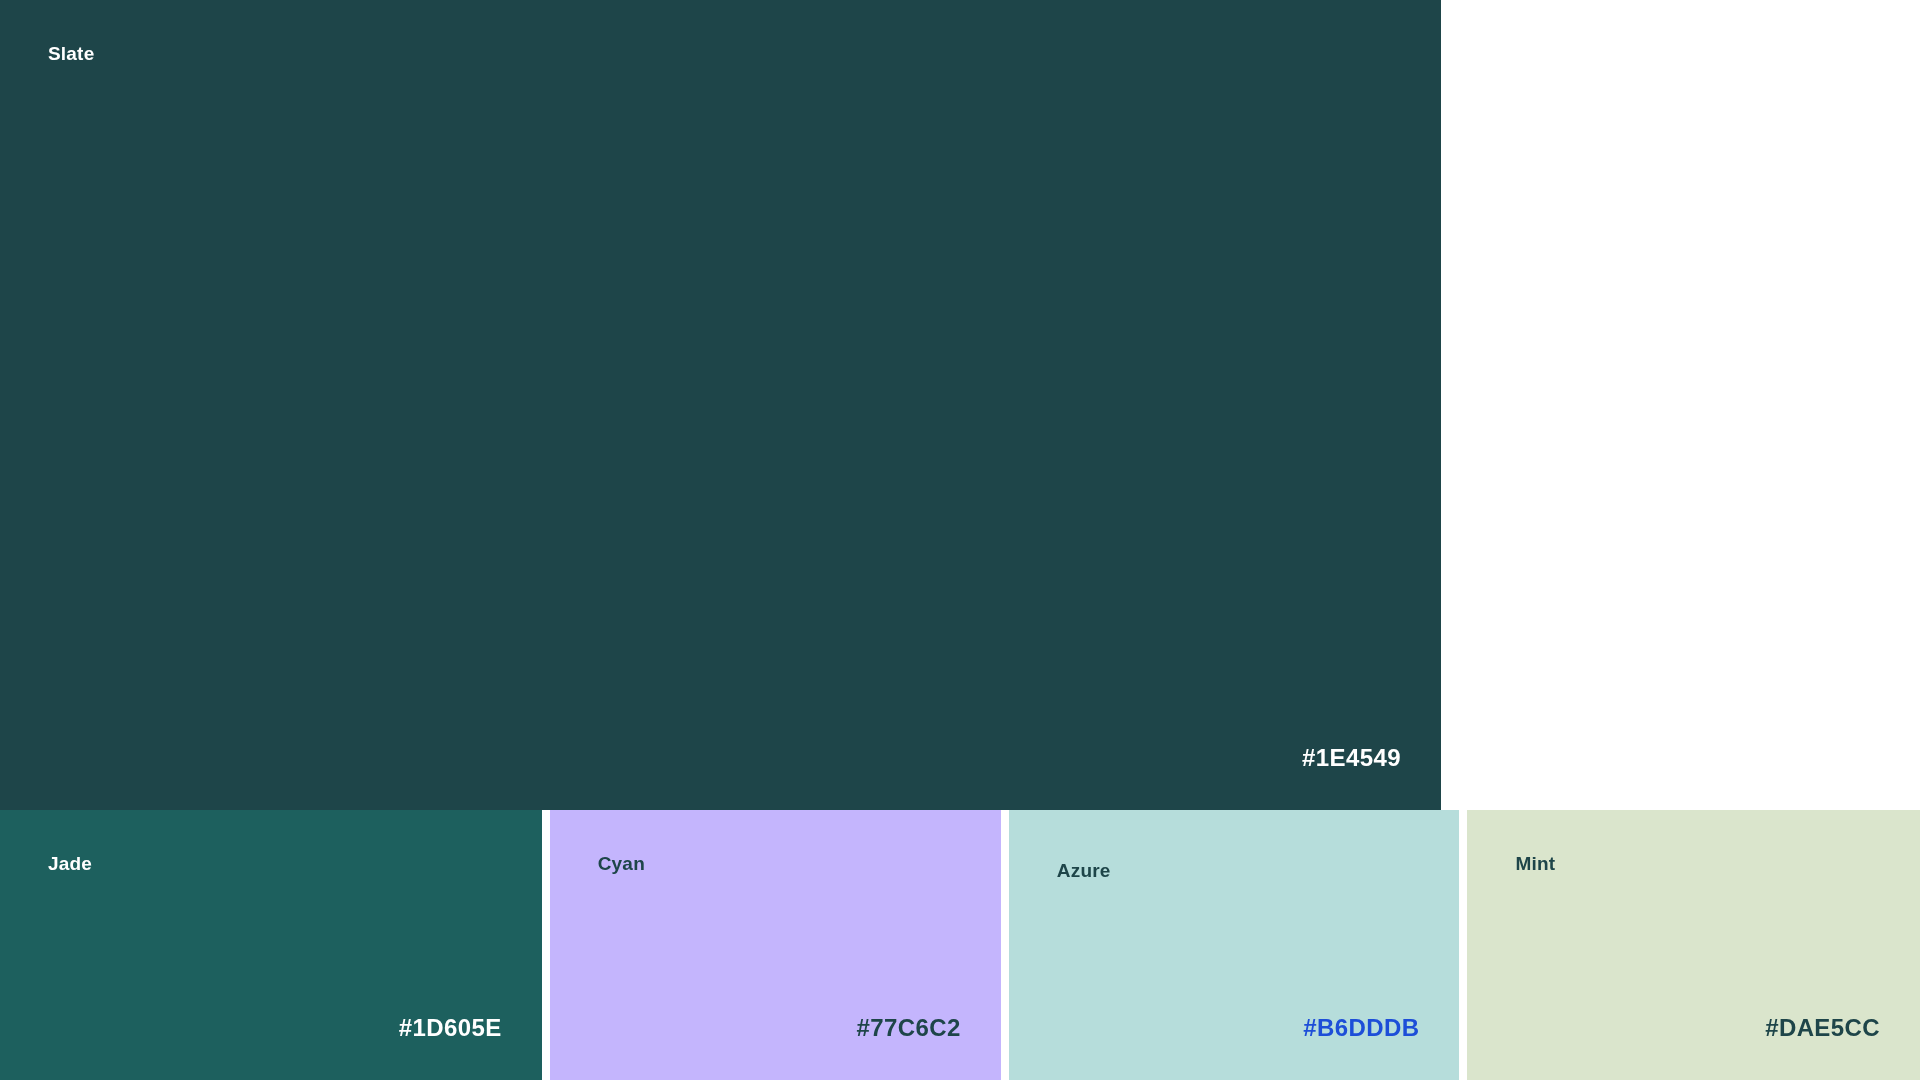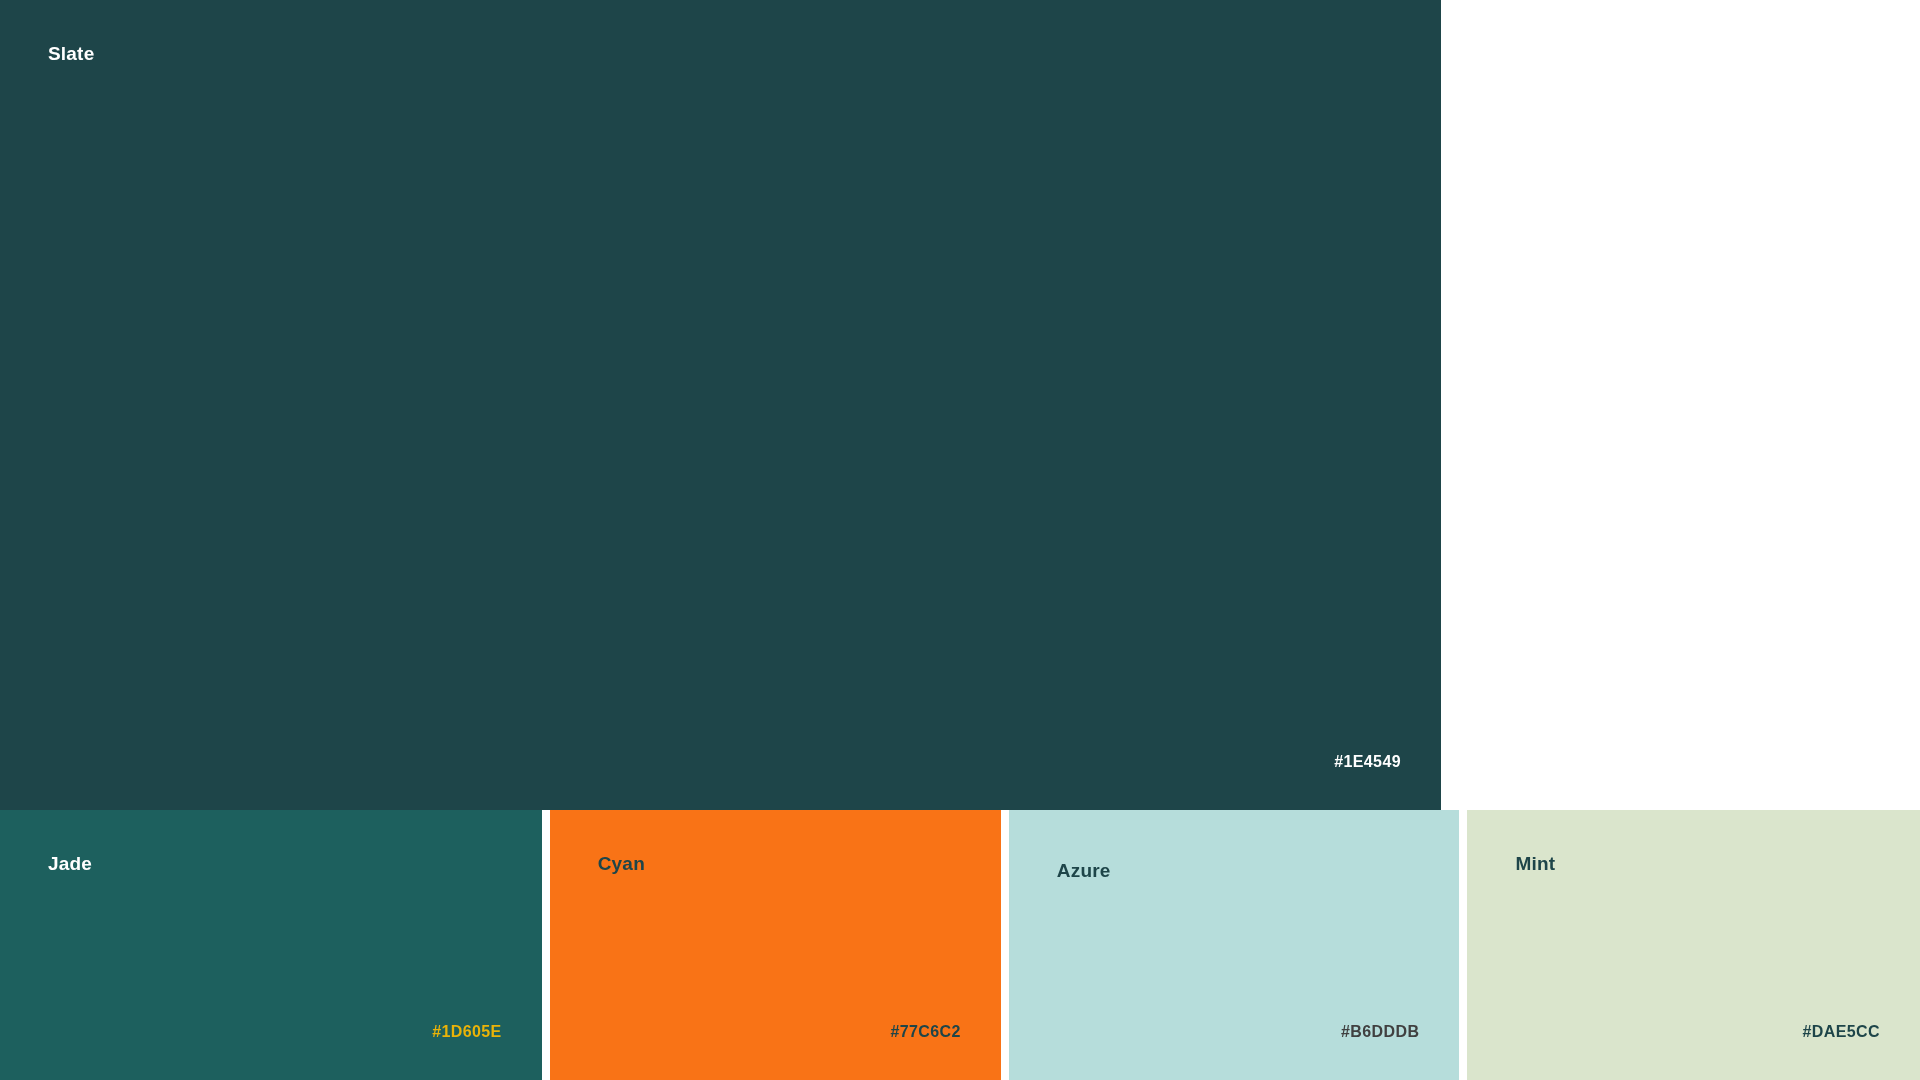--- a/index.html
+++ b/index.html
@@ -51,21 +51,21 @@
     font-weight: 600;
     letter-spacing: 0.2px;
     line-height: 1;
     white-space: nowrap;
   }
 
   .swatch-hex {
     position: absolute;
     right: 40px;
     bottom: 40px;
-    font-size: 16px;
+    font-size: 24px;
     font-weight: 700;
     letter-spacing: 0.4px;
     line-height: 1;
     white-space: nowrap;
   }
 
   
   .sw-slate { width: 1441px; }
   .sw-ivory { width: 479px; }
 
@@ -87,31 +87,31 @@
       <span class="swatch-hex" style="color: rgb(255, 255, 255);">#1E4549</span>
     </div>
 
 
   </div>
 
   <div class="row row-bottom">
 
     <div class="swatch sw-jade" style="background-color: rgb(29, 96, 94);">
       <span class="swatch-name" style="color: rgb(255, 255, 255);">Jade</span>
-      <span class="swatch-hex" style="color: #eab308;">#1D605E</span>
+      <span class="swatch-hex" style="color: #ffffff;">#1D605E</span>
     </div>
 
-    <div class="swatch sw-cyan" style="background-color: #f97316; padding-left: 8px;">
+    <div class="swatch sw-cyan" style="background-color: #c4b5fd; padding-left: 8px;">
       <span class="swatch-name" style="color: rgb(30, 69, 73);">Cyan</span>
       <span class="swatch-hex" style="color: rgb(30, 69, 73);">#77C6C2</span>
     </div>
 
     <div class="swatch sw-azure" style="background-color: rgb(182, 221, 219);">
       <span class="swatch-name" style="color: rgb(30, 69, 73); margin-top: 7px;">Azure</span>
-      <span class="swatch-hex" style="color: #404040;">#B6DDDB</span>
+      <span class="swatch-hex" style="color: #1d4ed8;">#B6DDDB</span>
     </div>
 
     <div class="swatch sw-mint" style="background-color: rgb(218, 229, 204); padding-left: 48px;">
       <span class="swatch-name" style="color: rgb(30, 69, 73);">Mint</span>
       <span class="swatch-hex" style="color: rgb(30, 69, 73);">#DAE5CC</span>
     </div>
 
   </div>
 
 </div>

